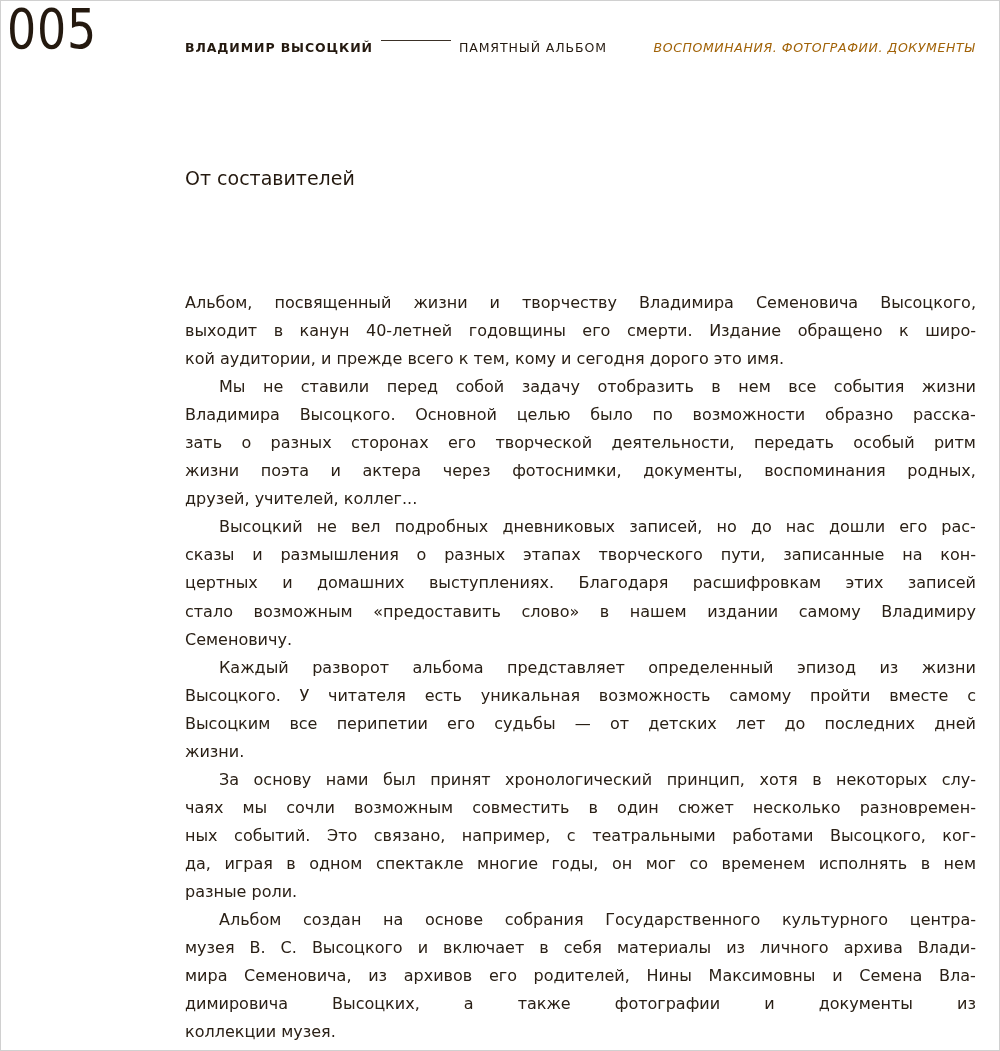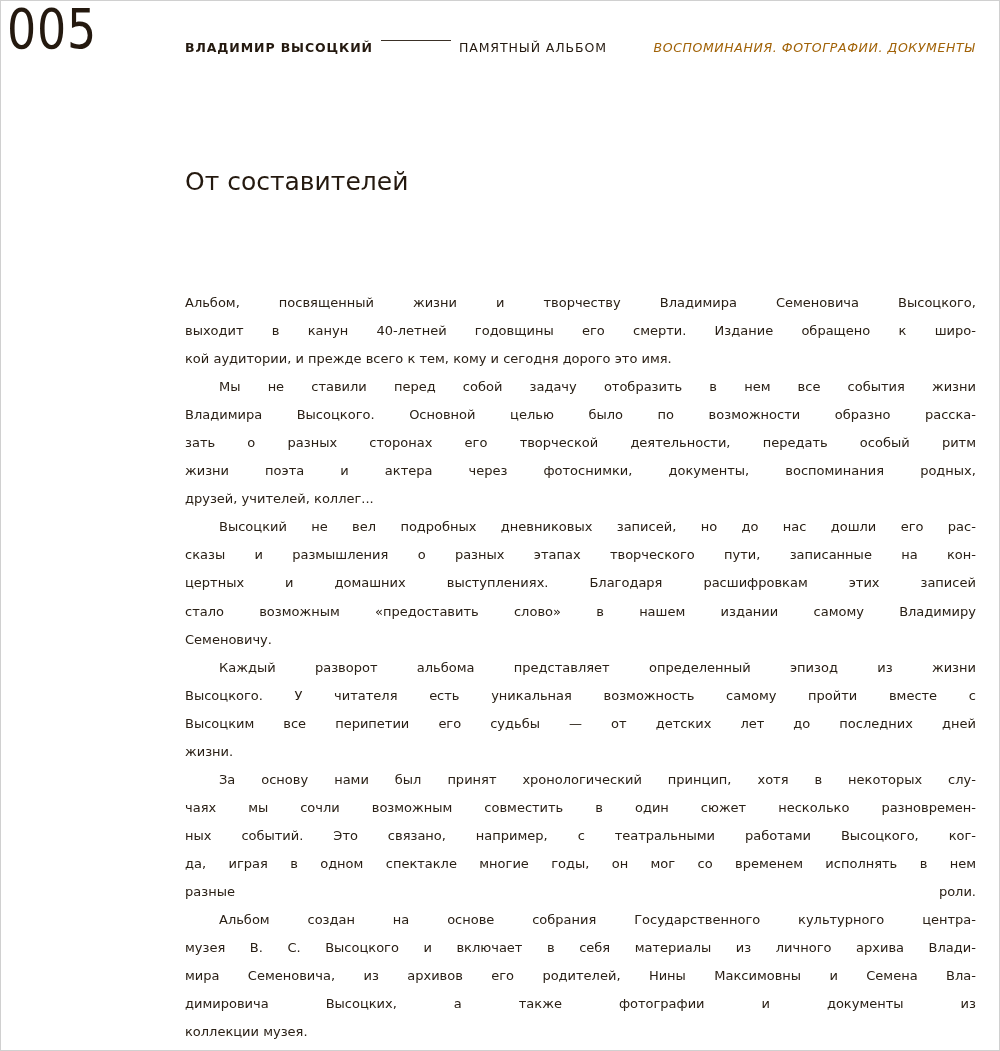--- a/index.html
+++ b/index.html
@@ -24,26 +24,26 @@
   .running-head .author { font-weight: bold; }
   .running-head .rule { width: 70px; height: 1px; background: #3a3026; margin: 0 8px; }
   .running-head .series { font-weight: normal; }
   .running-right {
     position: absolute; right: 24px; top: 39px;
     font-family: "DejaVu Sans", sans-serif; font-style: italic;
     font-size: 12.5px; letter-spacing: 0.6px; color: #a16207;
   }
   .title {
     position: absolute; left: 184px; top: 166px;
-    font-family: "DejaVu Sans", sans-serif; font-size: 25px; font-weight: normal;
+    font-family: "DejaVu Sans", sans-serif; font-size: 19px; font-weight: normal;
     color: #24190f; margin: 0;
   }
   .body-text {
     position: absolute; left: 184px; top: 288px; width: 791px;
-    font-family: "DejaVu Sans", sans-serif; font-size: 13px; line-height: 28.05px;
+    font-family: "DejaVu Sans", sans-serif; font-size: 16px; line-height: 28.05px;
     color: #2a2016;
   }
   .jl { display: flex; justify-content: space-between; white-space: nowrap; }
   .jl.last { justify-content: flex-start; gap: 0.32em; }
 </style>
 </head>
 <body>
 
 <div class="page">
   <div class="page-number">005</div>
@@ -295,21 +295,21 @@
           <span>многие</span>
           <span>годы,</span>
           <span>он</span>
           <span>мог</span>
           <span>со</span>
           <span>временем</span>
           <span>исполнять</span>
           <span>в</span>
           <span>нем</span>
         </div>
-        <div class="jl last" style="height: 28.05px; justify-content: space-between;">
+        <div class="jl last" style="height: 28.05px;">
           <span>разные</span>
           <span>роли.</span>
         </div>
       </div>
       <div>
         <div class="jl" style="height: 28.05px; padding-left: 34px;">
           <span>Альбом</span>
           <span>создан</span>
           <span>на</span>
           <span>основе</span>

